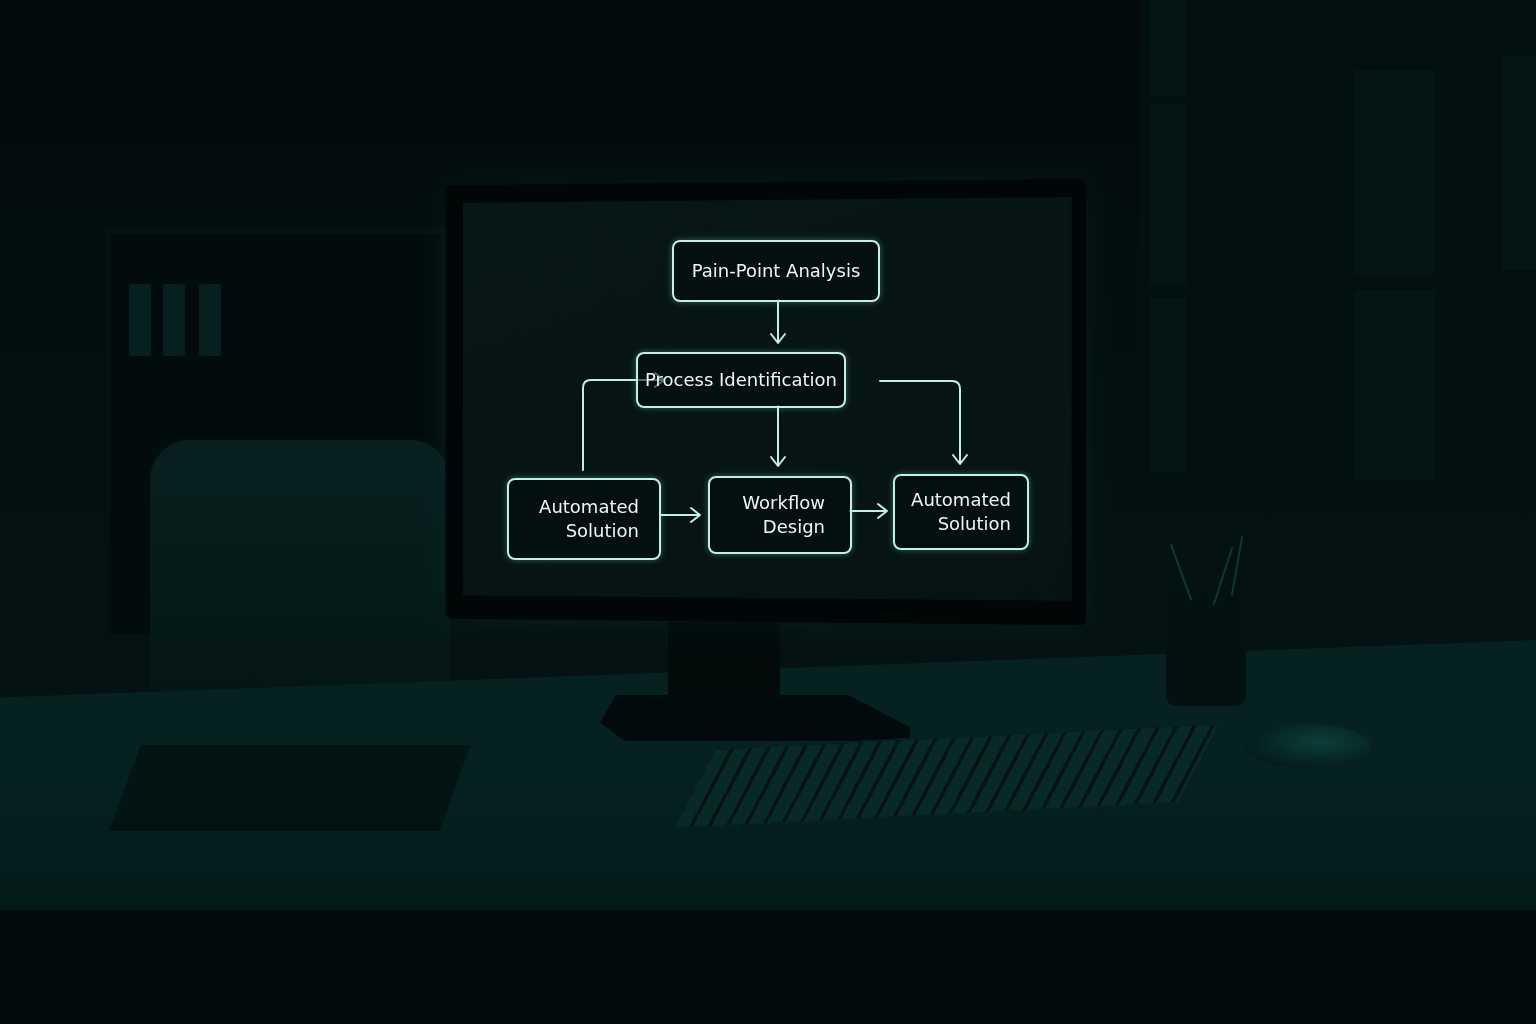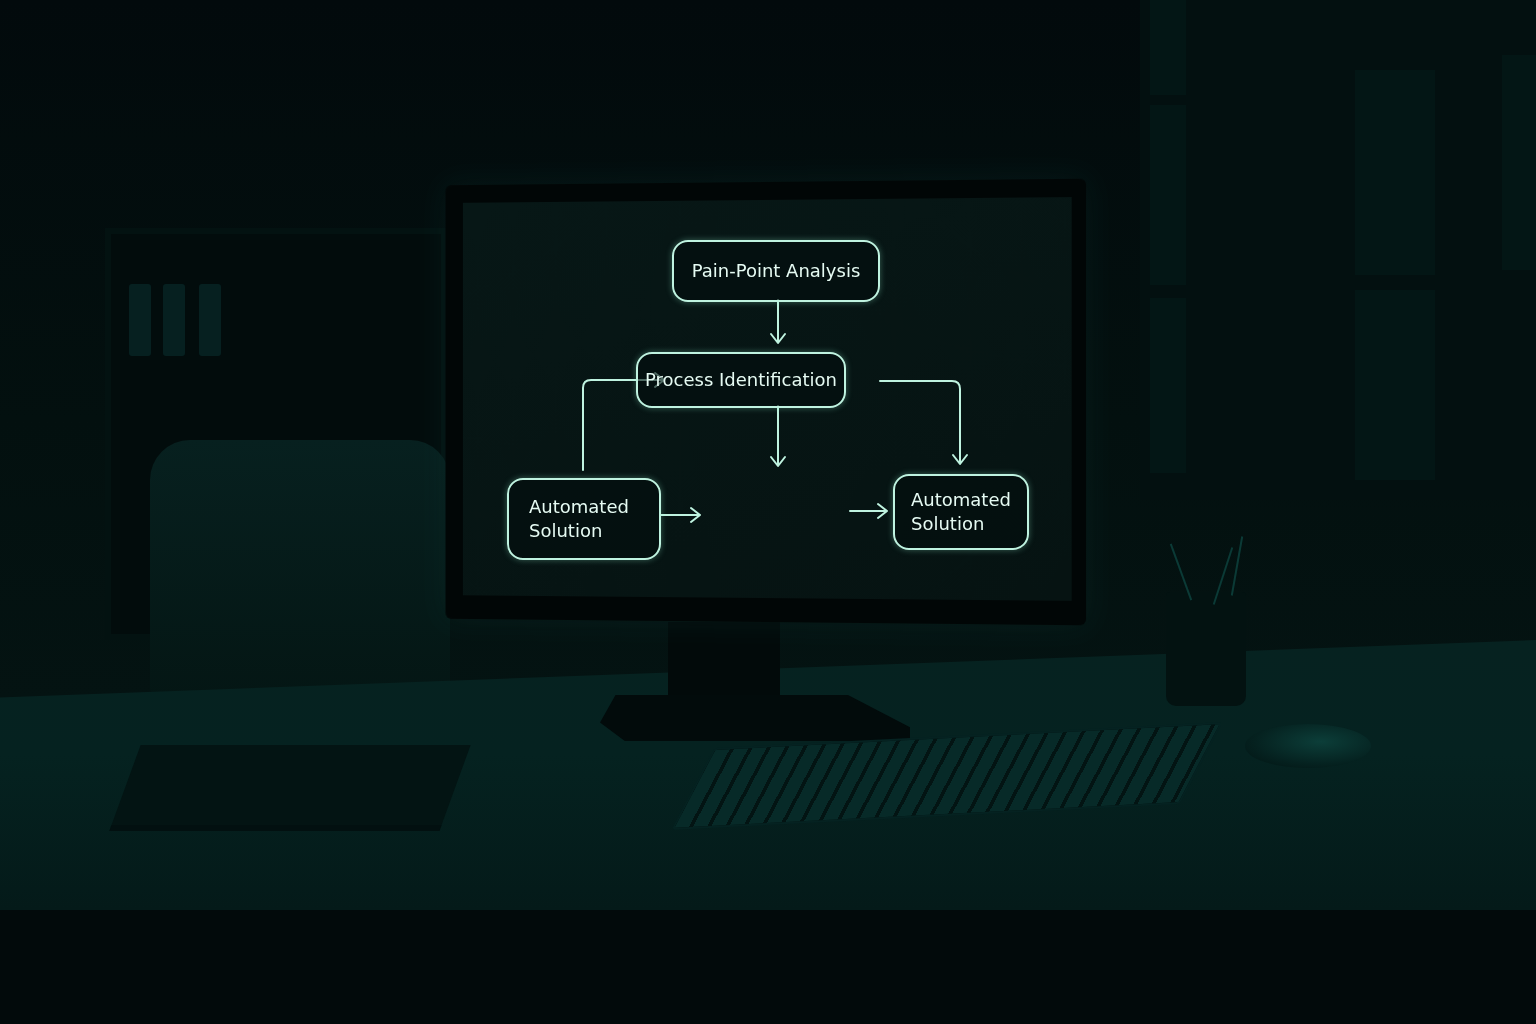--- a/index.html
+++ b/index.html
@@ -36,22 +36,22 @@
       background:#031413; transform:skewX(-30deg) rotate(-3deg); border-radius:4px;
       border:2px solid #052221;
       background-image:repeating-linear-gradient(90deg,#072a28 0 14px,#031413 14px 18px),
                        repeating-linear-gradient(0deg,transparent 0 12px,#031413 12px 15px); }
     .pencup { position:absolute; left:1166px; top:592px; width:80px; height:114px;
       background:#031211; border-radius:4px 4px 10px 10px; }
     .pencil { position:absolute; width:2px; height:60px; background:#0b3a36; }
     .mouse { position:absolute; left:1245px; top:724px; width:126px; height:44px;
       background:radial-gradient(ellipse at 60% 40%,#0c3e39 0%,#052220 60%,#021211 100%); border-radius:50%; }
 
-    .node { position:absolute; border:2px solid #bff3e0; border-radius:16px;
-      color:#e6fbf3; text-align:left; display:flex; align-items:center; justify-content:center;
+    .node { position:absolute; border:2px solid #bff3e0; border-radius:8px;
+      color:#e6fbf3; text-align:right; display:flex; align-items:center; justify-content:center;
       font-size:18px; line-height:24px; box-shadow:0 0 6px rgba(150,240,210,.35);
       background:rgba(3,14,13,.6); }
     svg.links { position:absolute; left:0; top:0; width:1536px; height:1024px; pointer-events:none; }
   </style>
 </head>
 <body>
 
 <div class="scene">
   <div class="wall"></div>
 
@@ -108,20 +108,23 @@
 
   <div class="node" style="left:672px;top:240px;width:204px;height:58px;">
     <span>Pain-Point Analysis</span>
   </div>
   <div class="node" style="left:636px;top:352px;width:206px;height:52px;">
     <span>Process Identification</span>
   </div>
   <div class="node" style="left:507px;top:478px;width:150px;height:78px;">
     <span style="display:block;width:110px;">Automated Solution</span>
   </div>
+  <div class="node" style="left:708px;top:476px;width:140px;height:74px;">
+    <span style="display:block;width:90px;">Workflow Design</span>
+  </div>
   <div class="node" style="left:893px;top:474px;width:132px;height:72px;">
     <span style="display:block;width:100px;">Automated Solution</span>
   </div>
 
   <div class="keyboard"></div>
 
   <div class="pencup"></div>
   <div class="pencil" style="left:1180px;top:542px;transform:rotate(-20deg);"></div>
   <div class="pencil" style="left:1222px;top:546px;transform:rotate(18deg);"></div>
   <div class="pencil" style="left:1236px;top:536px;transform:rotate(10deg);"></div>

